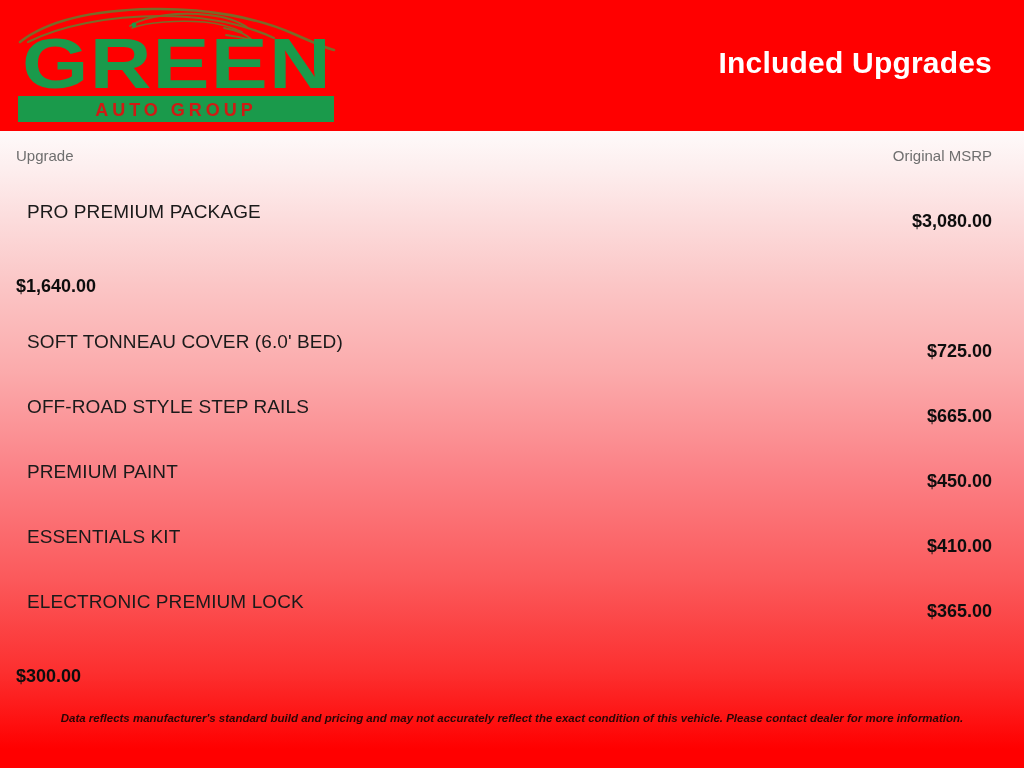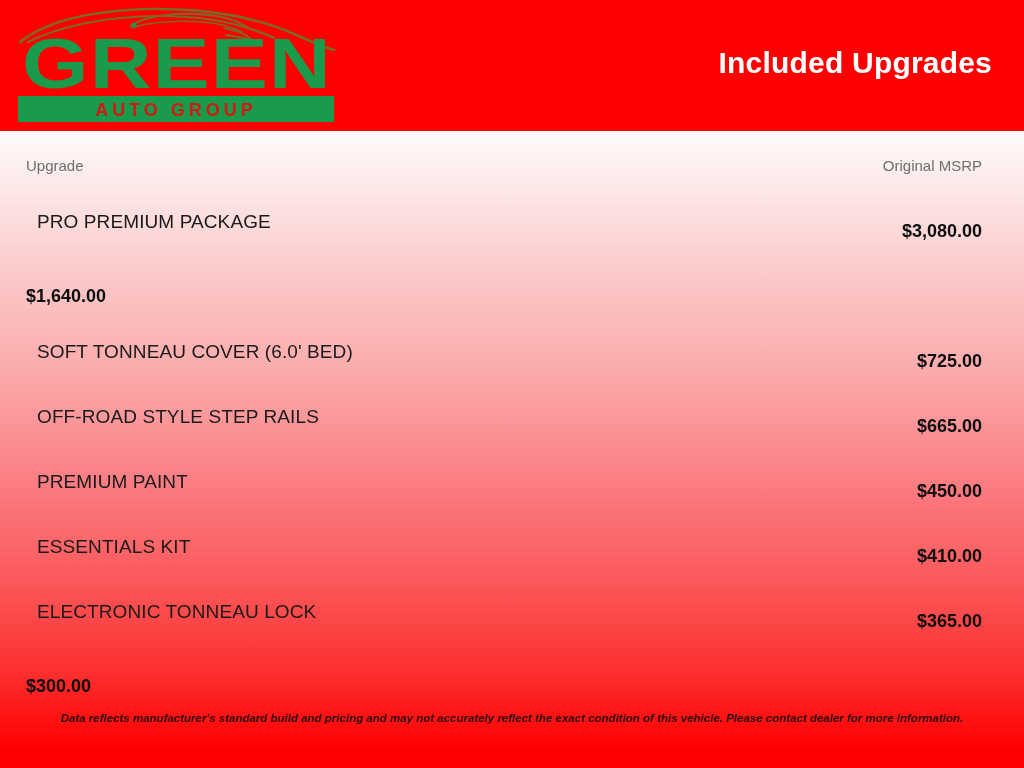--- a/index.html
+++ b/index.html
@@ -49,21 +49,21 @@
        #fefafa 0%,
        #fdeeee 6%,
        #fcdcdc 14%,
        #fbc6c6 24%,
        #fbaaab 38%,
        #fb8085 54%,
        #fb5a5c 70%,
        #fc2f2f 85%,
        #ff0000 97%,
        #ff0000 100%);
-    padding:10px;
+    padding:0;
   }
 
   .col-head {
     display:flex;
     align-items:center;
     height:48px;
     padding:0 32px 0 16px;
   }
   .col-head .ch-left {
     flex:1 1 auto;
@@ -169,21 +169,21 @@
         </div>
         <div class="row">
           <div class="label">PREMIUM PAINT</div>
           <div class="price">$450.00</div>
         </div>
         <div class="row">
           <div class="label">ESSENTIALS KIT</div>
           <div class="price">$410.00</div>
         </div>
         <div class="row">
-          <div class="label">ELECTRONIC TONNEAU LOCK</div>
+          <div class="label">ELECTRONIC PREMIUM LOCK</div>
           <div class="price">$365.00</div>
         </div>
         <div class="row">
           <div class="price">$300.00</div>
         </div>
       </div>
 
     <div class="disclaimer">Data reflects manufacturer's standard build and pricing and may not accurately reflect the exact condition of this vehicle. Please contact dealer for more information.</div>
   </div>
 

